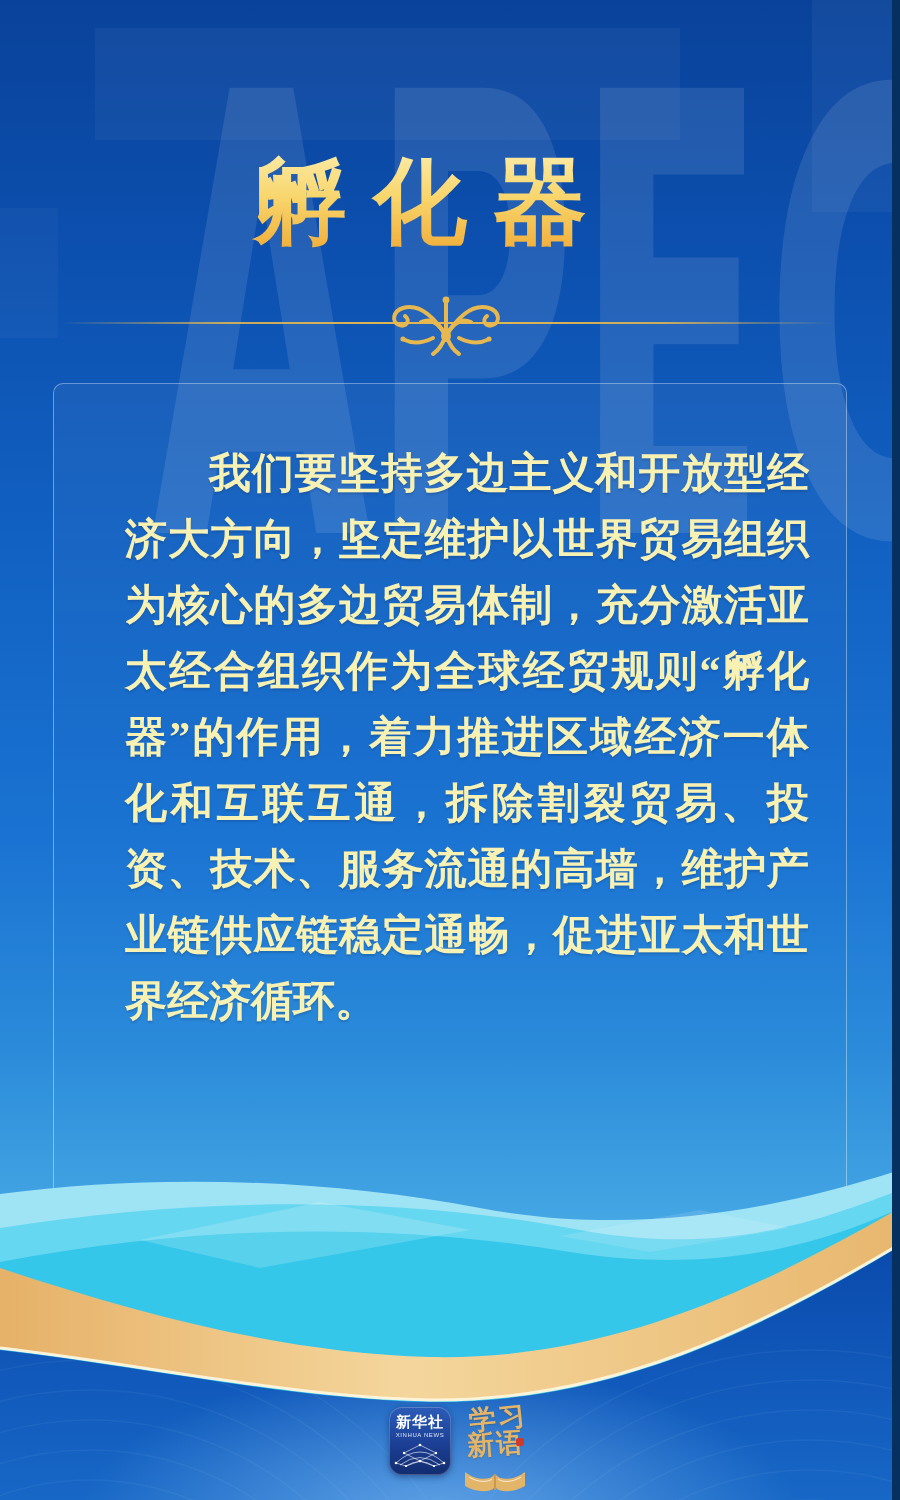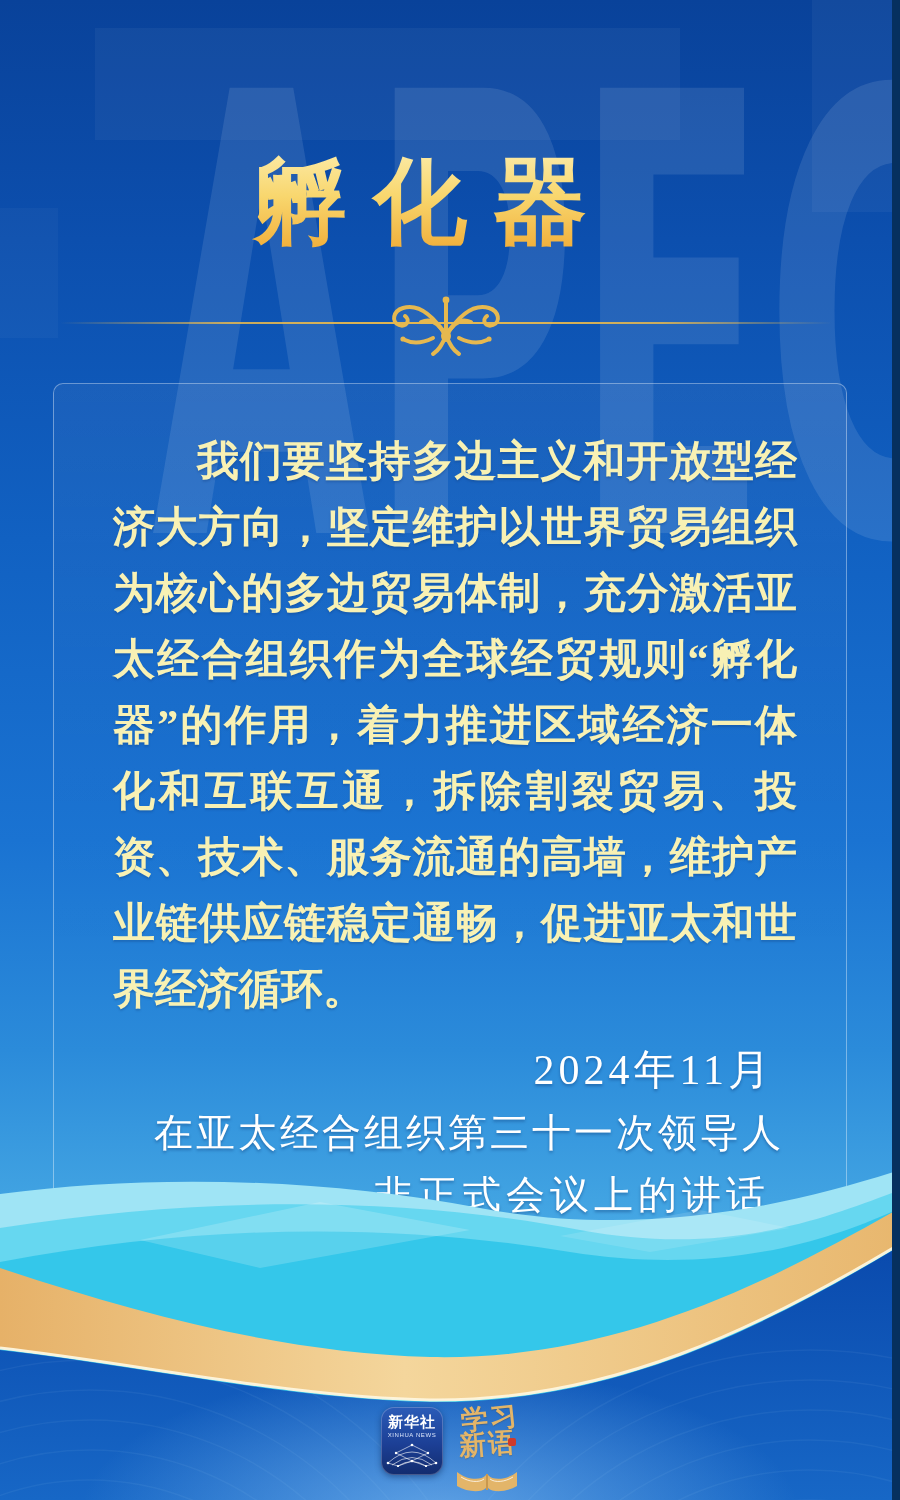--- a/index.html
+++ b/index.html
@@ -44,40 +44,40 @@
   }
   .divider svg{position:absolute;left:50%;top:0;transform:translateX(-50%);}
 
   
   .quote-panel{
     position:absolute;left:53px;top:383px;width:792px;height:902px;
     border:1px solid rgba(255,255,255,0.38);border-radius:10px;
     background:linear-gradient(180deg,rgba(255,255,255,0.05),rgba(255,255,255,0.015) 35%,rgba(255,255,255,0) 65%);
   }
   .quote-text{
-    position:absolute;left:59px;top:44px;width:684px;margin:0;
+    position:absolute;left:59px;top:44px;width:684px;margin:12px;
     font-size:42px;line-height:66px;font-weight:700;
     color:#f8f1b4;text-align:justify;text-indent:2em;
     text-shadow:0 2px 2px rgba(18,58,120,0.28);
   }
 
   
   .attribution{
     position:absolute;top:1044px;right:108px;text-align:right;color:#ffffff;
     text-shadow:0 2px 3px rgba(10,50,110,0.4);z-index:4;
   }
   .attribution .date{font-size:42px;line-height:52px;letter-spacing:4px;margin:0 10px 12px 0;}
   .attribution .occ1{font-size:39px;line-height:50px;letter-spacing:3px;margin-bottom:12px;}
   .attribution .occ2{font-size:39px;line-height:50px;letter-spacing:5px;margin-right:14px;}
 
   
   .waves{position:absolute;left:0;top:1150px;width:900px;height:350px;z-index:5;}
 
   
-  .logos{position:absolute;left:0;top:0;width:100%;height:100%;z-index:6;pointer-events:none;}
+  .logos{position:absolute;left:8px;top:0;width:100%;height:100%;z-index:6;pointer-events:none;}
   .xinhua-logo{
     position:absolute;left:381px;top:1407px;width:62px;height:68px;
     border-radius:13px;
     background:linear-gradient(180deg,#2b5cb8 0%,#1c3f95 55%,#122c6e 100%);
     box-shadow:0 2px 6px rgba(4,30,80,0.45), inset 0 0 0 1px rgba(255,255,255,0.22);
     color:#ffffff;text-align:center;overflow:hidden;
   }
   .xinhua-name{font-size:15px;font-weight:700;letter-spacing:1px;margin-top:7px;line-height:17px;}
   .xinhua-sub{font-family:"Liberation Sans",sans-serif;font-size:6px;letter-spacing:0.6px;
     color:#dbe6fb;line-height:8px;}
@@ -129,25 +129,20 @@
         <circle cx="128" cy="47" r="2.6"></circle>
         <ellipse cx="85" cy="44" rx="5" ry="6"></ellipse>
       </g>
     </svg>
   </div>
 
   <section class="quote-panel">
     <p class="quote-text">我们要坚持多边主义和开放型经济大方向，坚定维护以世界贸易组织为核心的多边贸易体制，充分激活亚太经合组织作为全球经贸规则“孵化器”的作用，着力推进区域经济一体化和互联互通，拆除割裂贸易、投资、技术、服务流通的高墙，维护产业链供应链稳定通畅，促进亚太和世界经济循环。</p>
   </section>
 
-  <div class="attribution">
-    <div class="date">2024年11月</div>
-    <div class="occ1">在亚太经合组织第三十一次领导人</div>
-    <div class="occ2">非正式会议上的讲话</div>
-  </div>
 
   <svg class="waves" viewBox="0 0 900 350" preserveAspectRatio="none">
     <defs>
       <linearGradient id="goldGrad" x1="0" y1="0" x2="1" y2="0">
         <stop offset="0" stop-color="#e6b168"></stop>
         <stop offset="0.45" stop-color="#f4d69c"></stop>
         <stop offset="1" stop-color="#e8b76e"></stop>
       </linearGradient>
       <linearGradient id="darkGrad" x1="0" y1="0" x2="0" y2="1">
         <stop offset="0" stop-color="#0a4aad"></stop>

